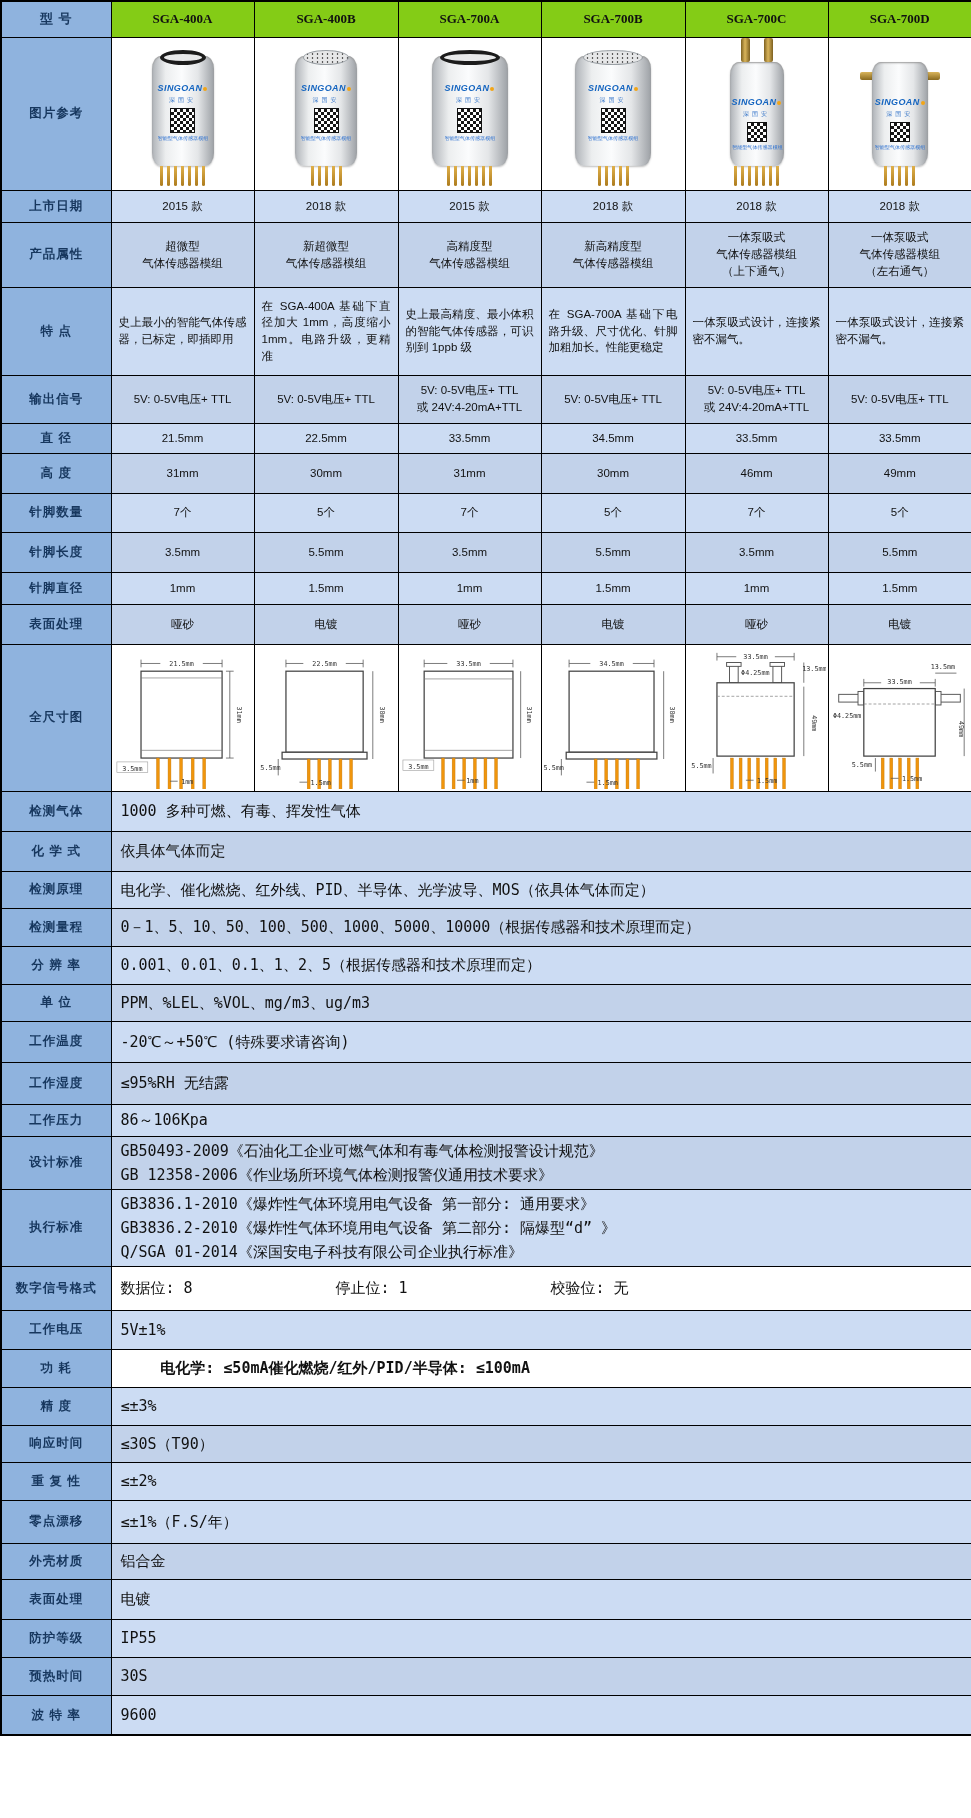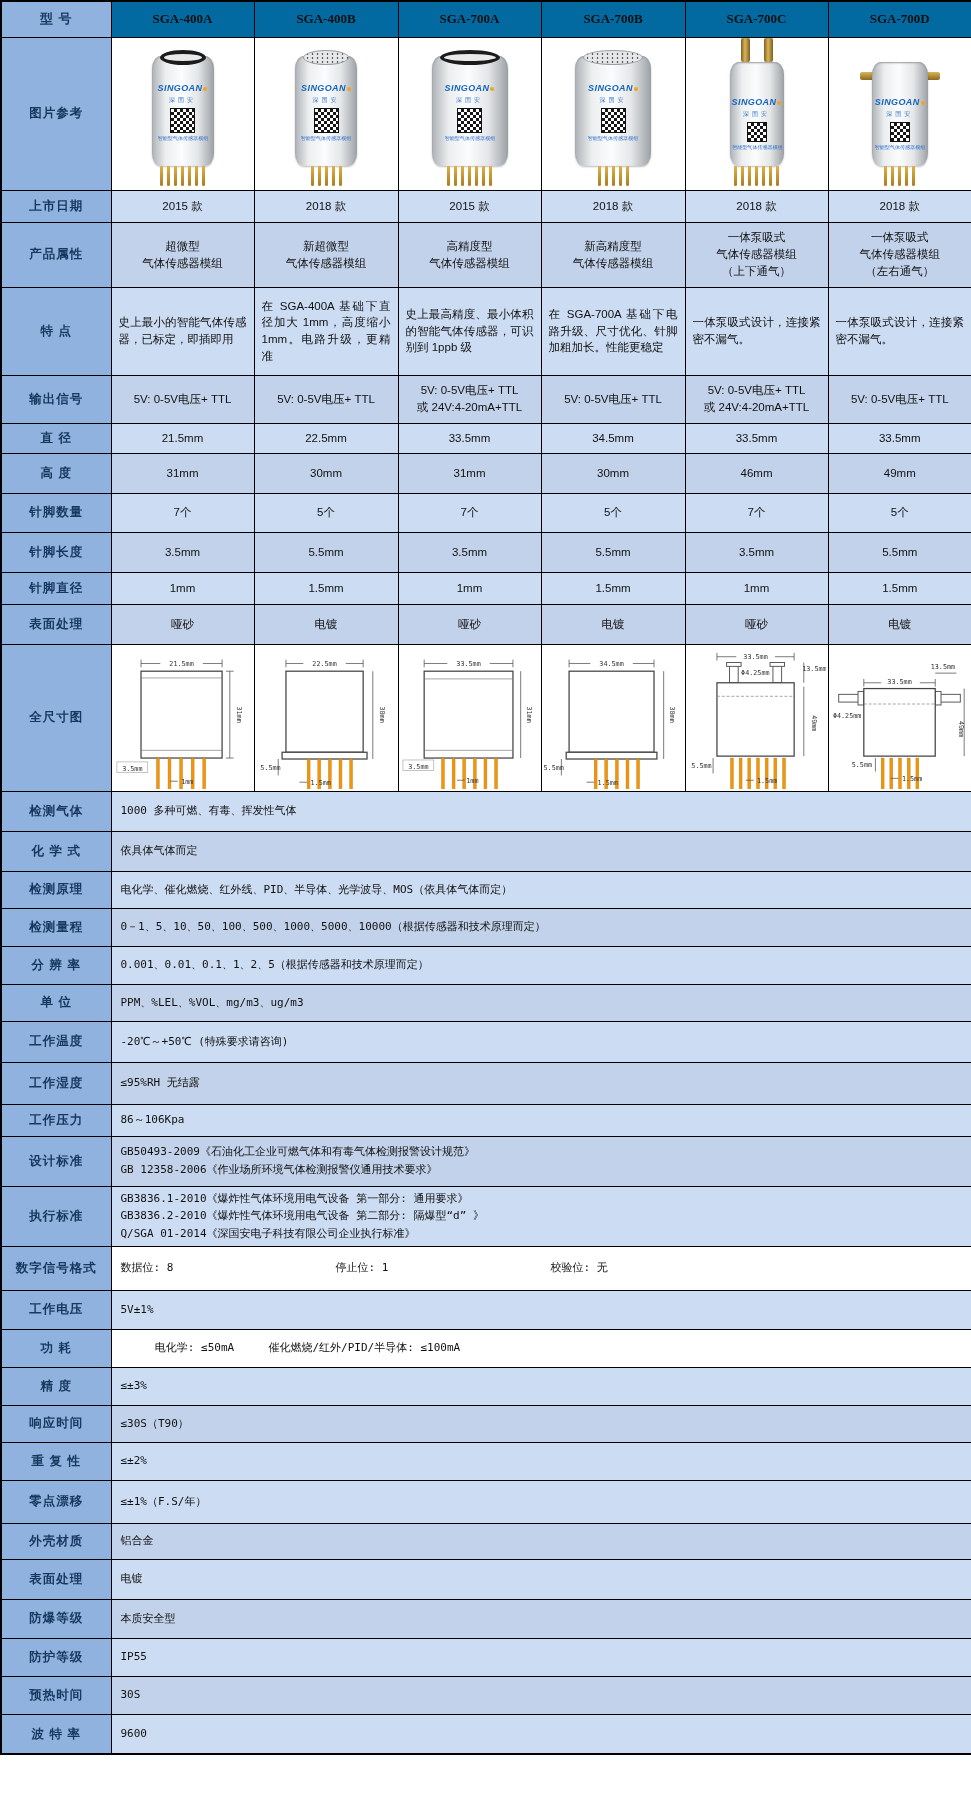--- a/index.html
+++ b/index.html
@@ -2,30 +2,30 @@
 <html><head>
 <meta charset="utf-8">
 <style>
   html,body{margin:0;padding:0;background:#fff;}
   *{box-sizing:border-box;}
   body{font-family:"Liberation Sans","DejaVu Sans",sans-serif;color:#111;}
   .wrap{width:971px;}
   table{width:971px;border-collapse:collapse;table-layout:fixed;border:2px solid #000;}
   td{border:1px solid #000;padding:2px 4px;vertical-align:middle;text-align:center;font-size:11.5px;line-height:1.45;overflow:hidden;}
   td.lbl{background:#8FB3DE;color:#17375E;font-weight:bold;font-size:12.5px;letter-spacing:1px;}
-  tr.hdr td{background:#0369a1;font-weight:bold;font-size:13px;font-family:"Liberation Serif","DejaVu Serif",serif;}
+  tr.hdr td{background:#84cc16;font-weight:bold;font-size:13px;font-family:"Liberation Serif","DejaVu Serif",serif;}
   tr.hdr td.lbl{background:#8FB3DE;font-family:"Liberation Sans","DejaVu Sans",sans-serif;}
   tr.d td.val{background:#C2D2EA;}
   tr.l td.val{background:#CCDCF3;}
   td.white{background:#fff;padding:0;}
   td.val{white-space:pre-line;}
   td.just{text-align:justify;padding:3px 7px;}
-  td.dval{text-align:left;padding-left:9px;font-family:"DejaVu Sans Mono","Liberation Mono",monospace;font-size:11px;white-space:pre-line;line-height:1.6;}
+  td.dval{text-align:left;padding-left:9px;font-family:"DejaVu Sans Mono","Liberation Mono",monospace;font-size:15px;white-space:pre-line;line-height:1.6;}
   .part{display:inline-block;width:215px;text-align:left;}
-  .part2{display:inline-block;min-width:148px;text-align:center;}
+  .part2{display:inline-block;min-width:148px;text-align:right;font-weight:bold;}
   
   .rh33{height:36px}.rh153{height:153px}.rh32{height:32px}.rh65{height:65px}.rh88{height:88px}
   .rh48{height:48px}.rh30{height:30px}.rh40{height:40px}.rh39{height:39px}.rh37{height:37px}
   .rh38{height:38px}.rh147{height:147px}.rh41{height:41px}.rh42{height:42px}.rh50{height:50px}
   .rh60{height:60px}.rh36{height:44px}.rh43{height:43px}
   
   .sensor{position:relative;width:70px;height:140px;margin:4px auto 0;}
   .sbody{position:absolute;left:4px;right:4px;top:10px;bottom:20px;border-radius:9px/13px;
     background:linear-gradient(90deg,#aeb2b7,#eceeef 22%,#fbfcfd 48%,#e4e6e8 74%,#9da1a6);
     box-shadow:inset 0 1px 2px #999, 0 1px 2px rgba(0,0,0,.25);}
@@ -535,24 +535,20 @@
           <td class="val dval" colspan="6">≤±1%（F.S/年）</td>
         </tr>
 <tr class="d rh33">
           <td class="lbl">外壳材质</td>
           <td class="val dval" colspan="6">铝合金</td>
         </tr>
 <tr class="l rh40">
           <td class="lbl">表面处理</td>
           <td class="val dval" colspan="6">电镀</td>
         </tr>
-<tr class="d rh39">
-          <td class="lbl">防爆等级</td>
-          <td class="val dval" colspan="6">本质安全型</td>
-        </tr>
 <tr class="l rh38">
           <td class="lbl">防护等级</td>
           <td class="val dval" colspan="6">IP55</td>
         </tr>
 <tr class="d rh38">
           <td class="lbl">预热时间</td>
           <td class="val dval" colspan="6">30S</td>
         </tr>
 <tr class="l rh40">
           <td class="lbl">波 特 率</td>

